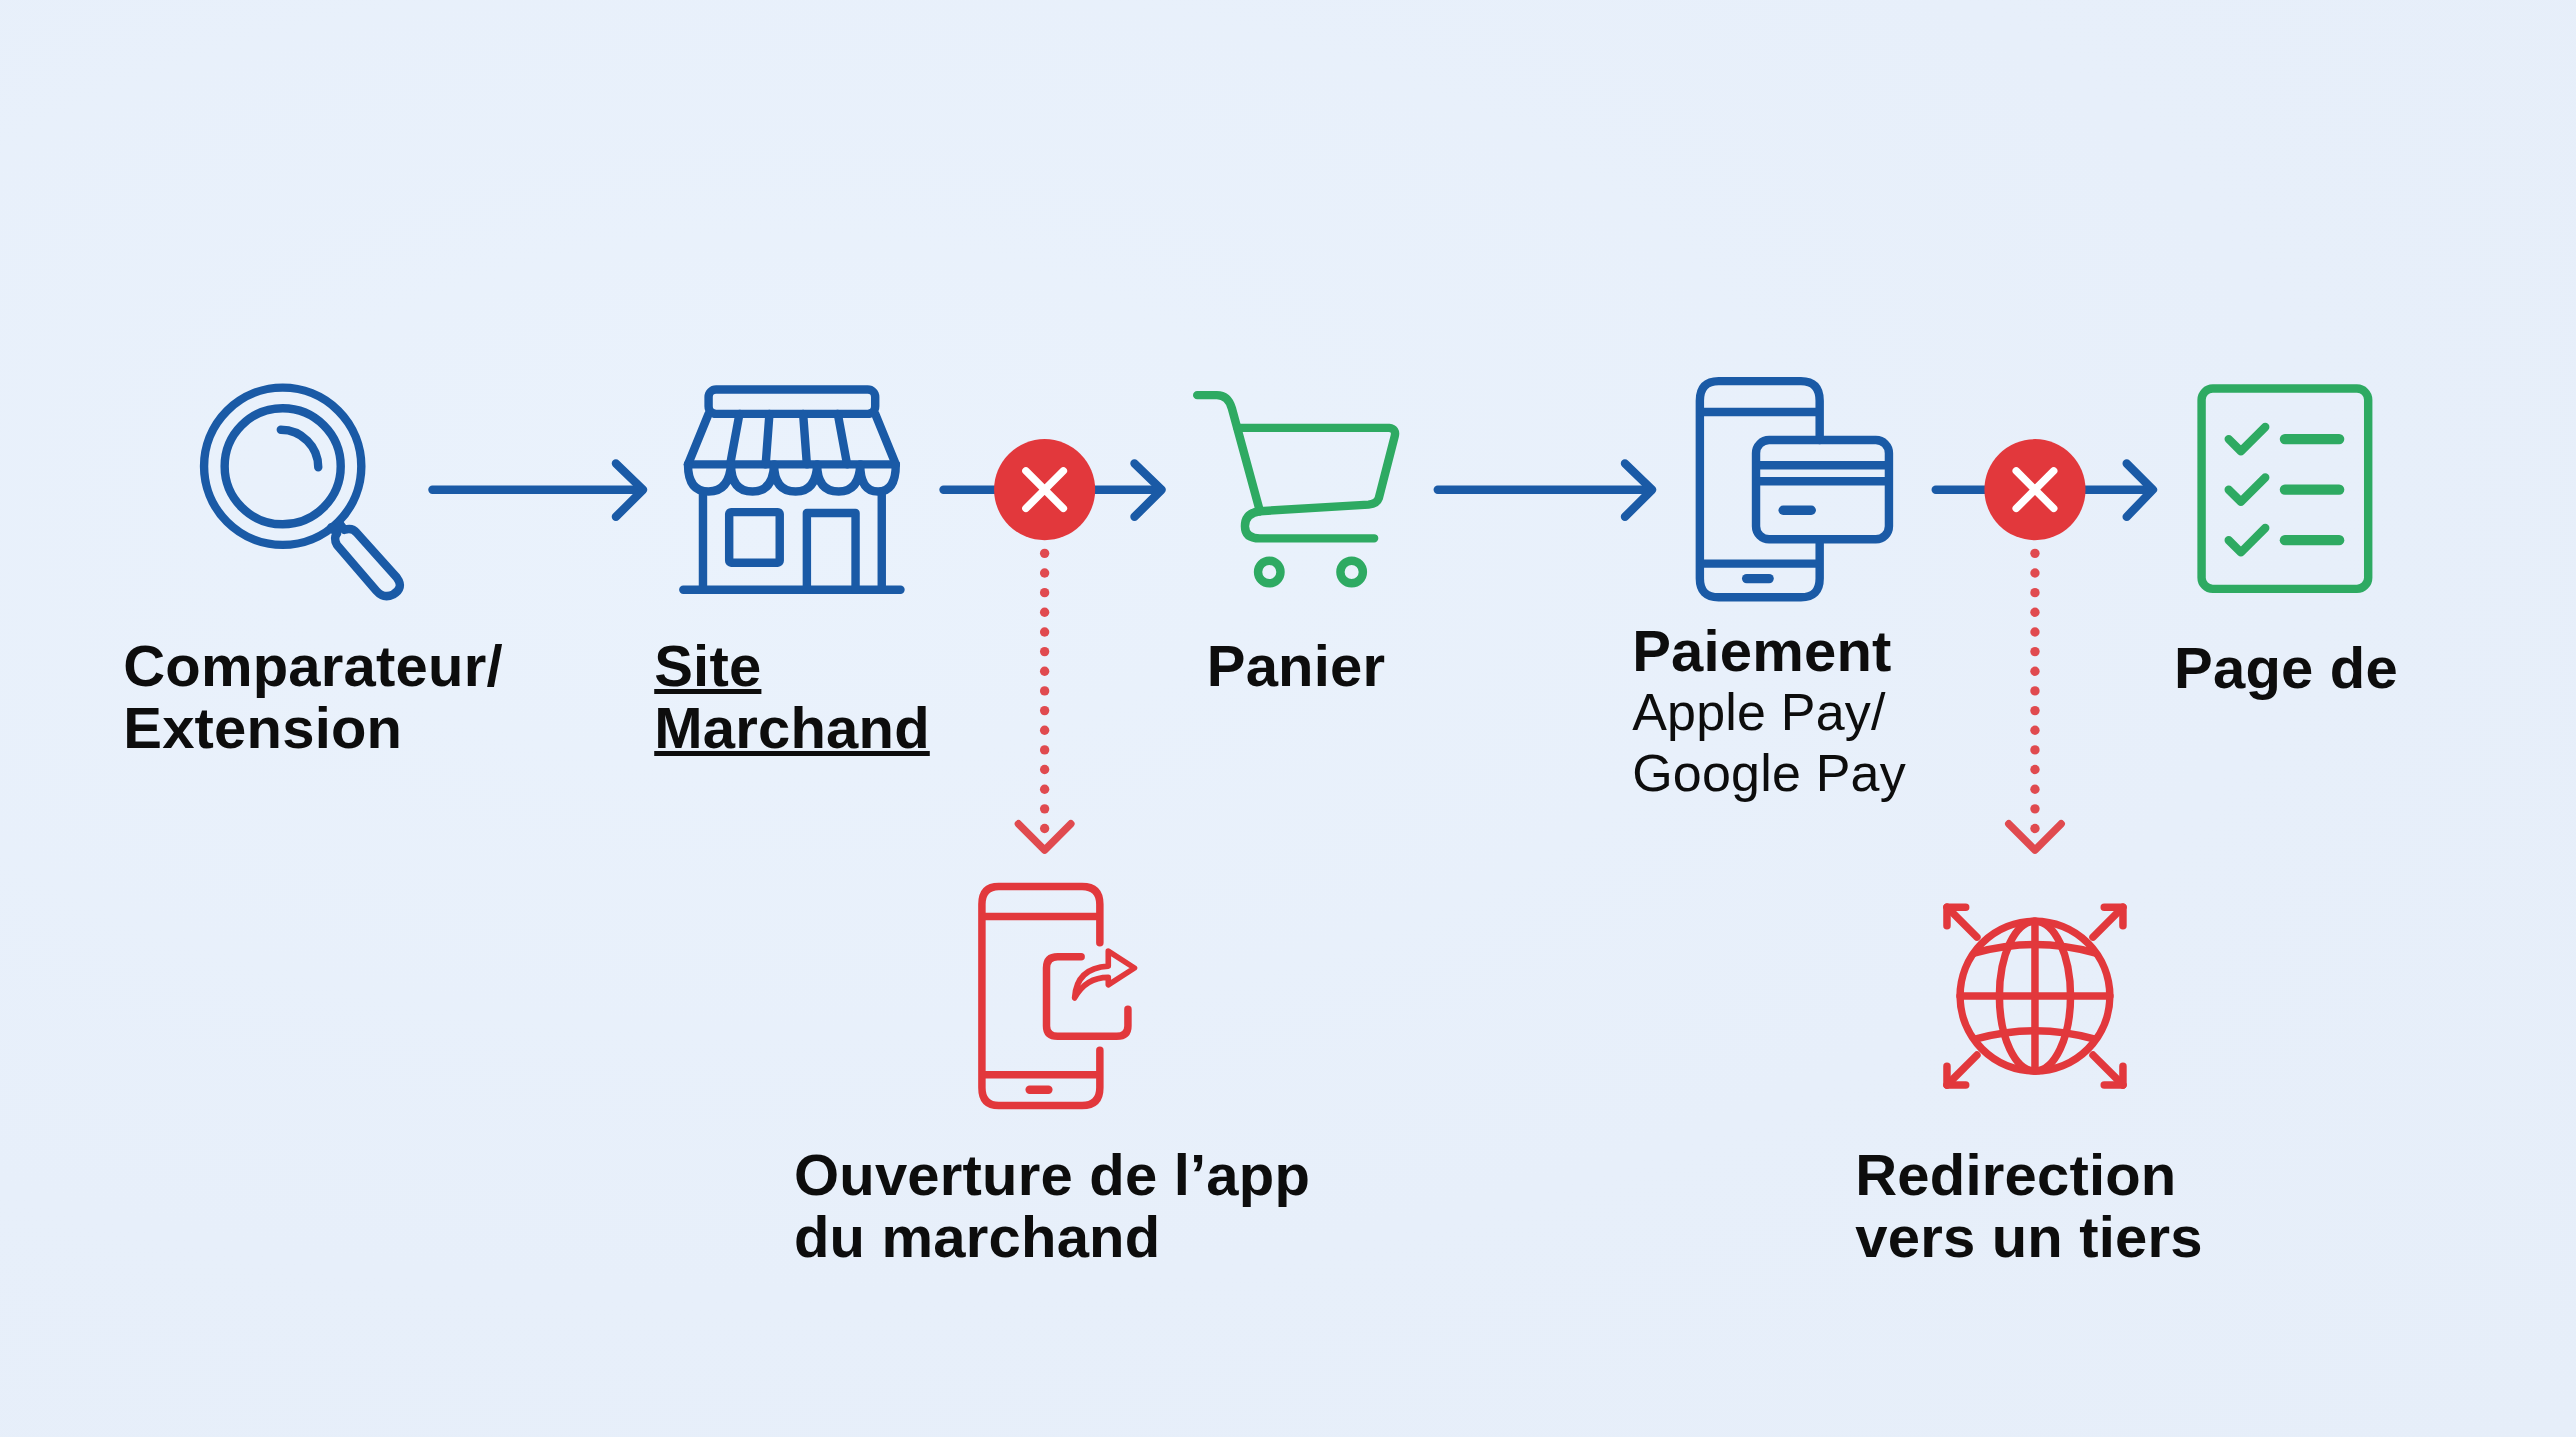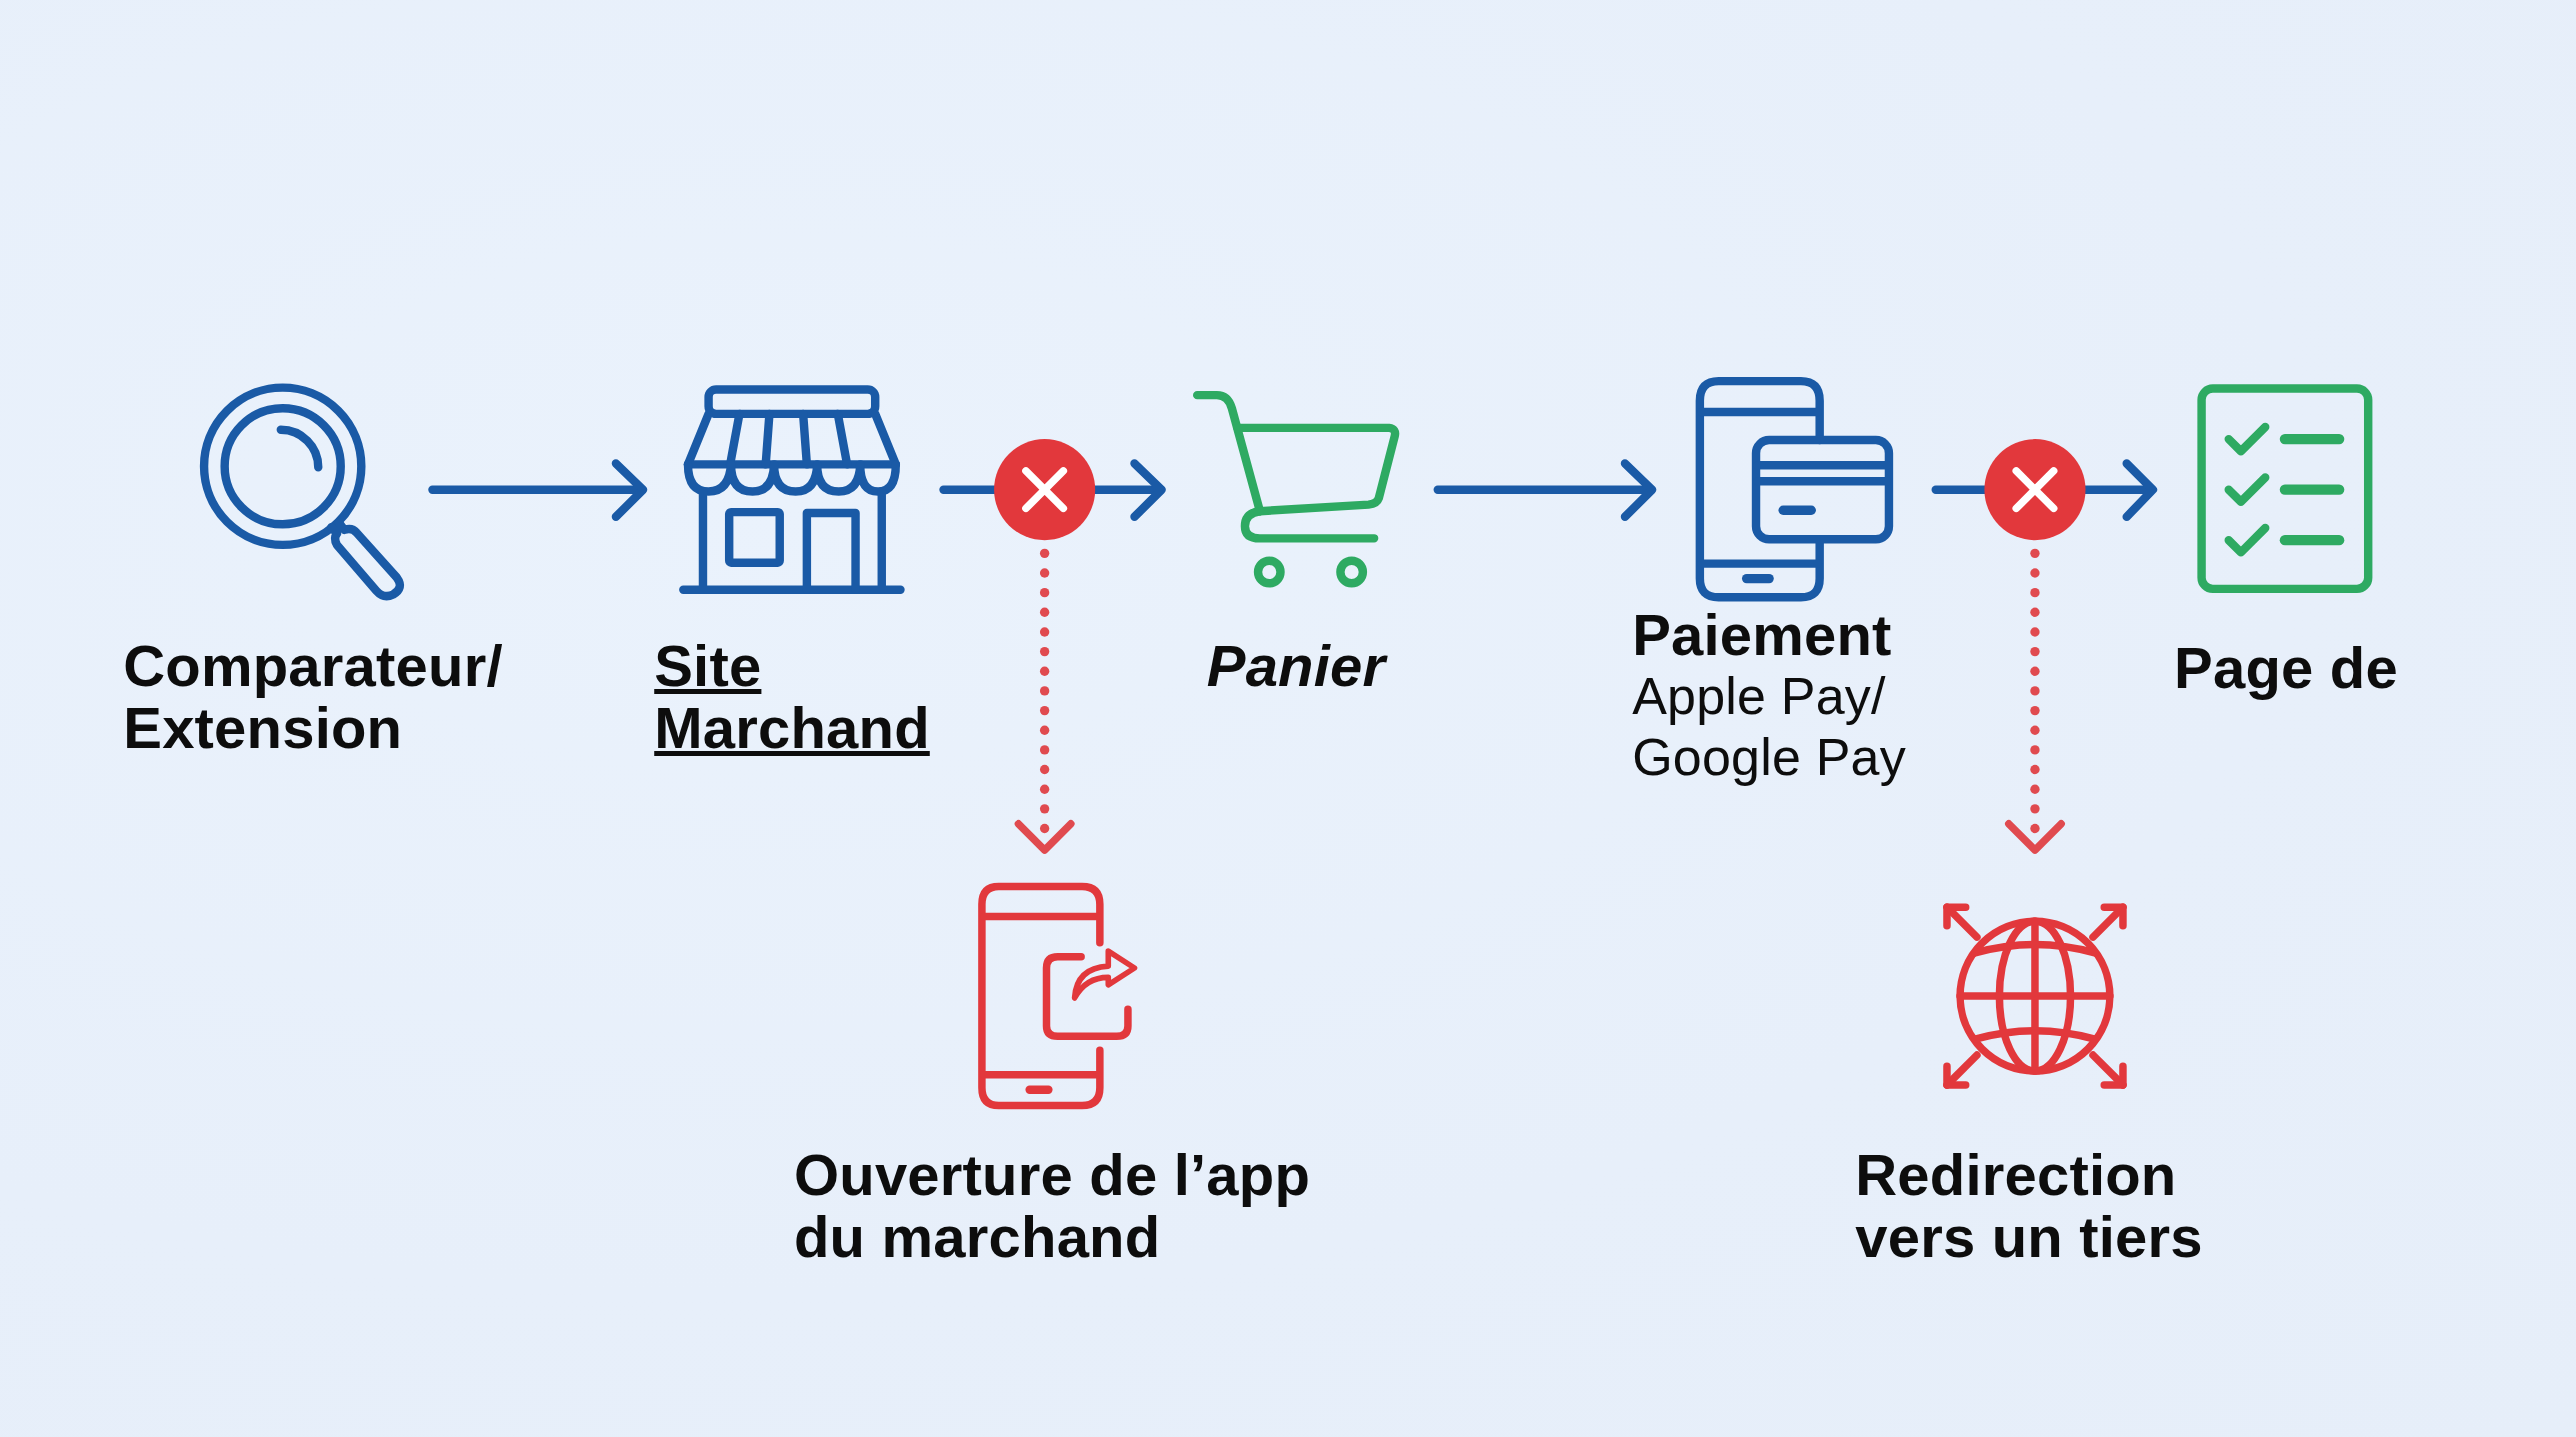--- a/index.html
+++ b/index.html
@@ -192,25 +192,25 @@
   <div class="label" style="left:313px; top:635px;">
     <span class="line">Comparateur/</span>
     <span class="line">Extension</span>
   </div>
 
   <div class="label" style="left:792px; top:635px;text-decoration:underline;">
     <span class="line">Site</span>
     <span class="line">Marchand</span>
   </div>
 
-  <div class="label" style="left:1296px; top:635px;font-style:italic;">
+  <div class="label" style="left:1296px; top:635px;">
     <span class="line">Panier</span>
   </div>
 
-  <div class="label" style="left:1769px; top:604px;">
+  <div class="label" style="left:1769px; top:620px;">
     <span class="line">Paiement</span>
     <span class="sub">Apple Pay/</span>
     <span class="sub">Google Pay</span>
   </div>
 
   <div class="label" style="left:2286px; top:637px;">
     <span class="line">Page de</span>
   </div>
 
   <div class="label" style="left:2029px; top:1144px;">

